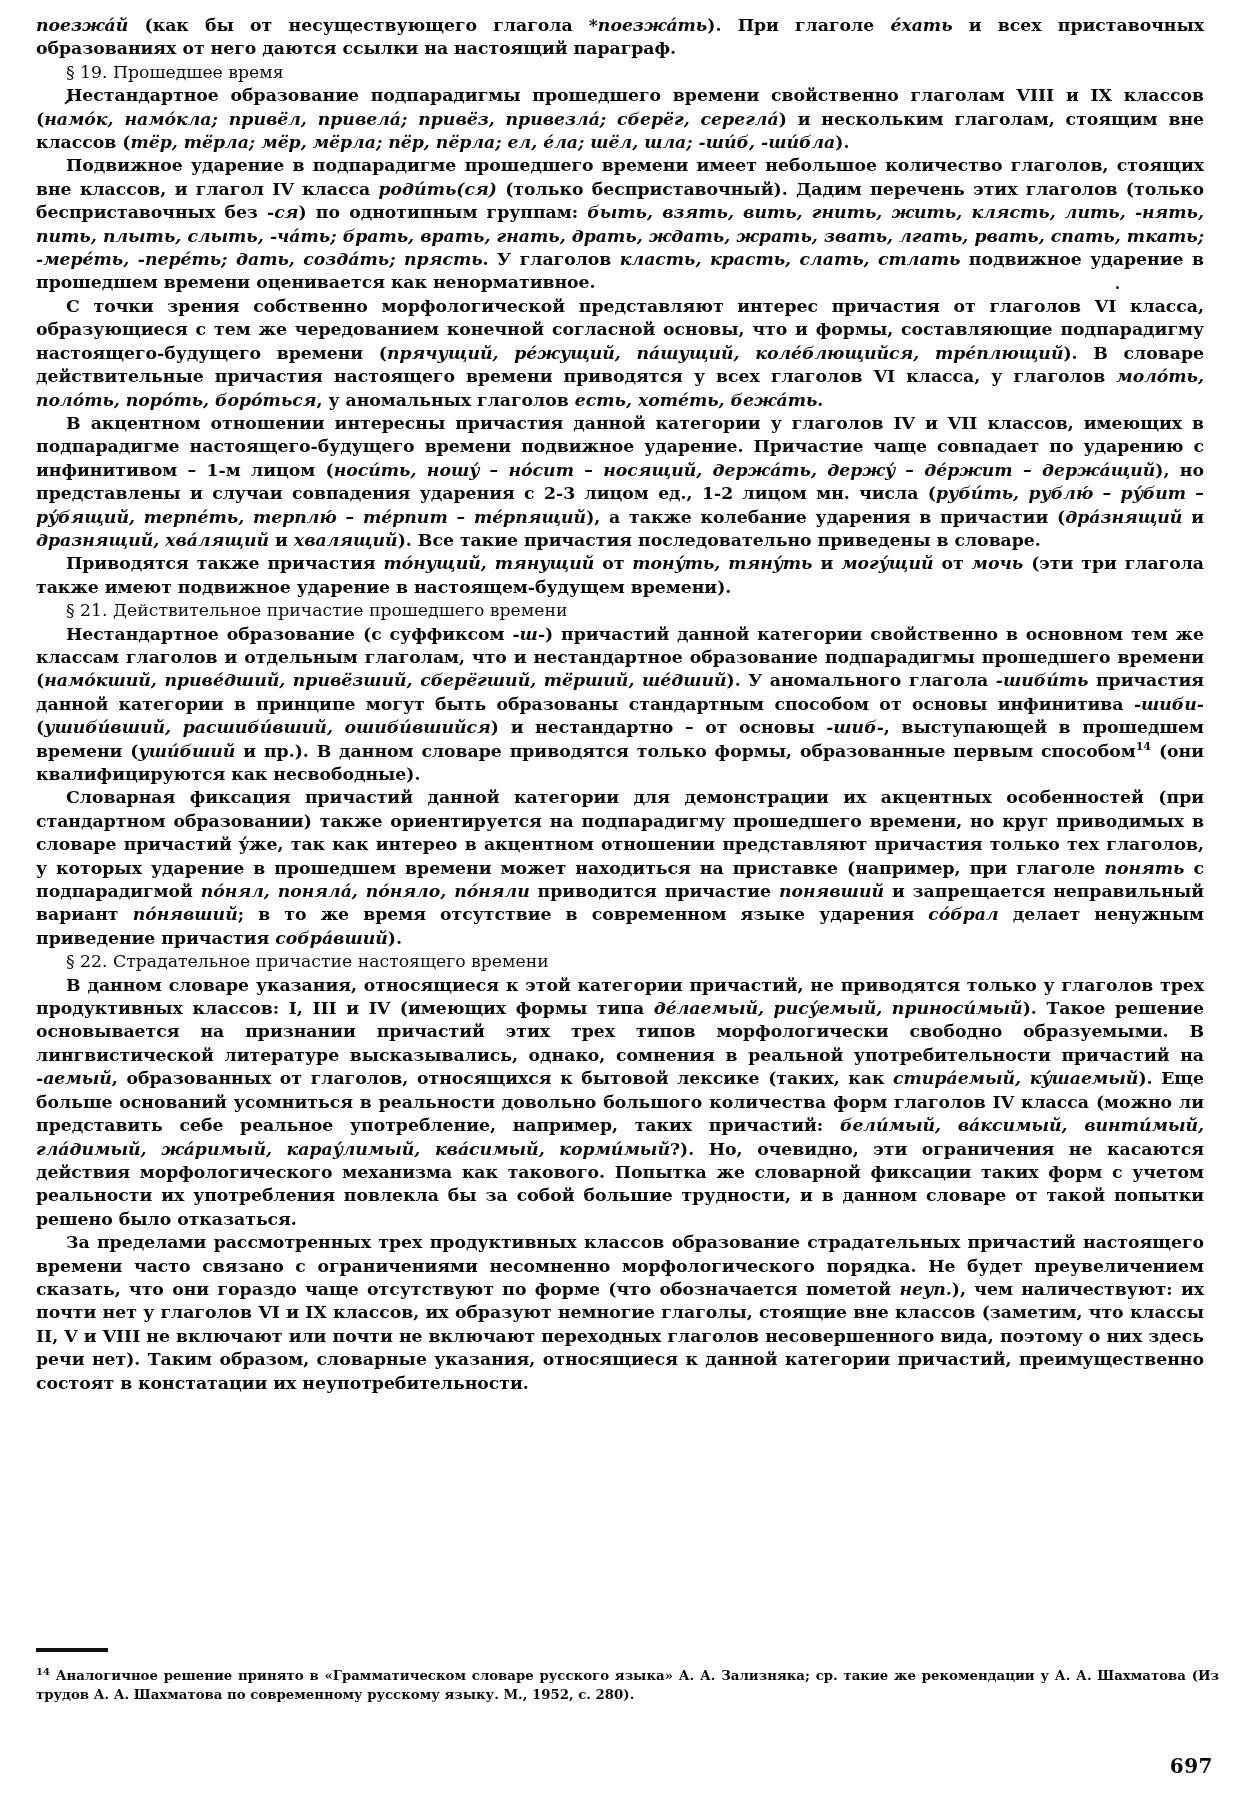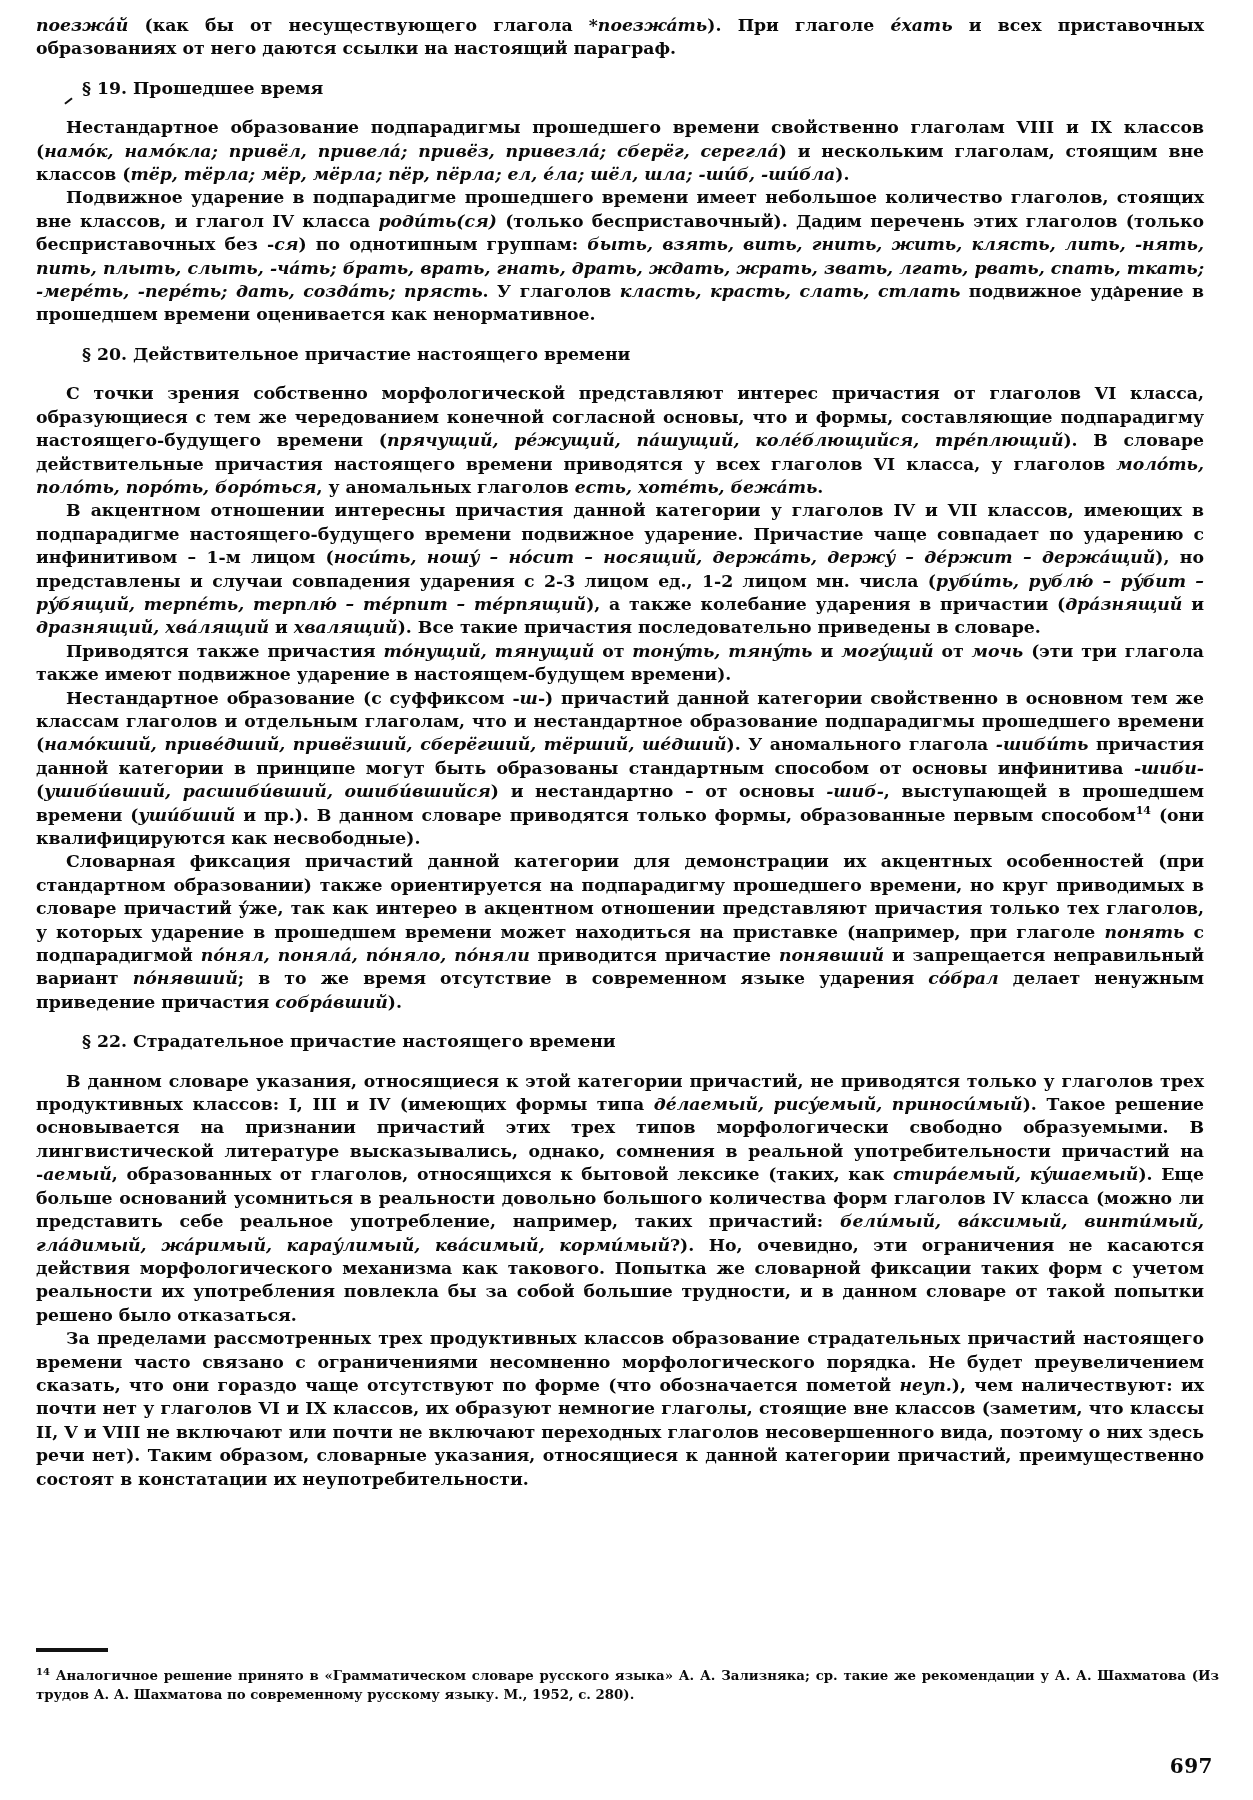--- a/index.html
+++ b/index.html
@@ -33,23 +33,23 @@
     -webkit-font-smoothing: none;
   }
   p.para {
     margin: 0;
     text-indent: 30px;
   }
   p.para.noindent {
     text-indent: 0;
   }
   p.heading {
-    margin: 16px;
+    margin: 0;
     text-indent: 30px;
-    font-weight: 700;
+    font-weight: 400;
   }
   .it {
     font-style: italic;
     font-weight: 700;
   }
   .rom {
     font-style: normal;
   }
   sup.fn {
     font-size: 11px;
@@ -108,24 +108,24 @@
 <body>
 
 <div class="page">
 
   <div class="body-text">
     <div id="blocks-host">
         <p class="para noindent"><span class="it">поезжáй</span><span class="rom"> (как бы от несуществующего глагола *</span><span class="it">поезжáть</span><span class="rom">). При глаголе </span><span class="it">éхать</span><span class="rom"> и всех приставочных образованиях от него даются ссылки на настоящий параграф.</span></p>
         <p class="heading"><span class="rom">§ 19. Прошедшее время</span></p>
         <p class="para"><span class="rom">Нестандартное образование подпарадигмы прошедшего времени свойственно глаголам VIII и IX классов (</span><span class="it">намóк, намóкла; привёл, привелá; привёз, привезлá; сберёг, сереглá</span><span class="rom">) и нескольким глаголам, стоящим вне классов (</span><span class="it">тёр, тёрла; мёр, мёрла; пёр, пёрла; ел, éла; шёл, шла; -шúб, -шúбла</span><span class="rom">).</span></p>
         <p class="para"><span class="rom">Подвижное ударение в подпарадигме прошедшего времени имеет небольшое количество глаголов, стоящих вне классов, и глагол IV класса </span><span class="it">родúть(ся)</span><span class="rom"> (только бесприставочный). Дадим перечень этих глаголов (только бесприставочных без -</span><span class="it">ся</span><span class="rom">) по однотипным группам: </span><span class="it">быть, взять, вить, гнить, жить, клясть, лить, -нять, пить, плыть, слыть, -чáть; брать, врать, гнать, драть, ждать, жрать, звать, лгать, рвать, спать, ткать; -мерéть, -перéть; дать, создáть; прясть</span><span class="rom">. У глаголов </span><span class="it">класть, красть, слать, стлать</span><span class="rom"> подвижное ударение в прошедшем времени оценивается как ненормативное.</span></p>
-        <p class="heading"><span class="rom">§ 20. Действительное причастие настоящего времени</span></p>
         <p class="para"><span class="rom">С точки зрения собственно морфологической представляют интерес причастия от глаголов VI класса, образующиеся с тем же чередованием конечной согласной основы, что и формы, составляющие подпарадигму настоящего-будущего времени (</span><span class="it">прячущий, рéжущий, пáшущий, колéблющийся, трéплющий</span><span class="rom">). В словаре действительные причастия настоящего времени приводятся у всех глаголов VI класса, у глаголов </span><span class="it">молóть, полóть, порóть, борóться</span><span class="rom">, у аномальных глаголов </span><span class="it">есть, хотéть, бежáть</span><span class="rom">.</span></p>
         <p class="para"><span class="rom">В акцентном отношении интересны причастия данной категории у глаголов IV и VII классов, имеющих в подпарадигме настоящего-будущего времени подвижное ударение. Причастие чаще совпадает по ударению с инфинитивом – 1-м лицом (</span><span class="it">носúть, ношý – нóсит – носящий, держáть, держý – дéржит – держáщий</span><span class="rom">), но представлены и случаи совпадения ударения с 2-3 лицом ед., 1-2 лицом мн. числа (</span><span class="it">рубúть, рублю́ – рýбит – рýбящий, терпéть, терплю́ – тéрпит – тéрпящий</span><span class="rom">), а также колебание ударения в причастии (</span><span class="it">дрáзнящий</span><span class="rom"> и </span><span class="it">дразнящий, хвáлящий</span><span class="rom"> и </span><span class="it">хвалящий</span><span class="rom">). Все такие причастия последовательно приведены в словаре.</span></p>
         <p class="para"><span class="rom">Приводятся также причастия </span><span class="it">тóнущий, тянущий</span><span class="rom"> от </span><span class="it">тонýть, тянýть</span><span class="rom"> и </span><span class="it">могýщий</span><span class="rom"> от </span><span class="it">мочь</span><span class="rom"> (эти три глагола также имеют подвижное ударение в настоящем-будущем времени).</span></p>
+        <p class="heading"><span class="rom">§ 21. Действительное причастие прошедшего времени</span></p>
         <p class="para"><span class="rom">Нестандартное образование (с суффиксом -</span><span class="it">ш</span><span class="rom">-) причастий данной категории свойственно в основном тем же классам глаголов и отдельным глаголам, что и нестандартное образование подпарадигмы прошедшего времени (</span><span class="it">намóкший, привéдший, привёзший, сберёгший, тёрший, шéдший</span><span class="rom">). У аномального глагола </span><span class="it">-шибúть</span><span class="rom"> причастия данной категории в принципе могут быть образованы стандартным способом от основы инфинитива </span><span class="it">-шиби-</span><span class="rom"> (</span><span class="it">ушибúвший, расшибúвший, ошибúвшийся</span><span class="rom">) и нестандартно – от основы </span><span class="it">-шиб-</span><span class="rom">, выступающей в прошедшем времени (</span><span class="it">ушúбший</span><span class="rom"> и пр.). В данном словаре приводятся только формы, образованные первым способом</span><sup class="fn">14</sup><span class="rom"> (они квалифицируются как несвободные).</span></p>
         <p class="para"><span class="rom">Словарная фиксация причастий данной категории для демонстрации их акцентных особенностей (при стандартном образовании) также ориентируется на подпарадигму прошедшего времени, но круг приводимых в словаре причастий ýже, так как интерео в акцентном отношении представляют причастия только тех глаголов, у которых ударение в прошедшем времени может находиться на приставке (например, при глаголе </span><span class="it">понять</span><span class="rom"> с подпарадигмой </span><span class="it">пóнял, понялá, пóняло, пóняли</span><span class="rom"> приводится причастие </span><span class="it">понявший</span><span class="rom"> и запрещается неправильный вариант </span><span class="it">пóнявший</span><span class="rom">; в то же время отсутствие в современном языке ударения </span><span class="it">сóбрал</span><span class="rom"> делает ненужным приведение причастия </span><span class="it">собрáвший</span><span class="rom">).</span></p>
         <p class="heading"><span class="rom">§ 22. Страдательное причастие настоящего времени</span></p>
         <p class="para"><span class="rom">В данном словаре указания, относящиеся к этой категории причастий, не приводятся только у глаголов трех продуктивных классов: I, III и IV (имеющих формы типа </span><span class="it">дéлаемый, рисýемый, приносúмый</span><span class="rom">). Такое решение основывается на признании причастий этих трех типов морфологически свободно образуемыми. В лингвистической литературе высказывались, однако, сомнения в реальной употребительности причастий на -</span><span class="it">аемый</span><span class="rom">, образованных от глаголов, относящихся к бытовой лексике (таких, как </span><span class="it">стирáемый, кýшаемый</span><span class="rom">). Еще больше оснований усомниться в реальности довольно большого количества форм глаголов IV класса (можно ли представить себе реальное употребление, например, таких причастий: </span><span class="it">белúмый, вáксимый, винтúмый, глáдимый, жáримый, караýлимый, квáсимый, кормúмый</span><span class="rom">?). Но, очевидно, эти ограничения не касаются действия морфологического механизма как такового. Попытка же словарной фиксации таких форм с учетом реальности их употребления повлекла бы за собой большие трудности, и в данном словаре от такой попытки решено было отказаться.</span></p>
         <p class="para"><span class="rom">За пределами рассмотренных трех продуктивных классов образование страдательных причастий настоящего времени часто связано с ограничениями несомненно морфологического порядка. Не будет преувеличением сказать, что они гораздо чаще отсутствуют по форме (что обозначается пометой </span><span class="it">неуп.</span><span class="rom">), чем наличествуют: их почти нет у глаголов VI и IX классов, их образуют немногие глаголы, стоящие вне классов (заметим, что классы II, V и VIII не включают или почти не включают переходных глаголов несовершенного вида, поэтому о них здесь речи нет). Таким образом, словарные указания, относящиеся к данной категории причастий, преимущественно состоят в констатации их неупотребительности.</span></p>
       </div>
   </div>
 
   <div class="tick-artifact" style="left:64px; top:100px;"></div>
   <div class="dot-artifact" style="left:1116px; top:286px;"></div>

